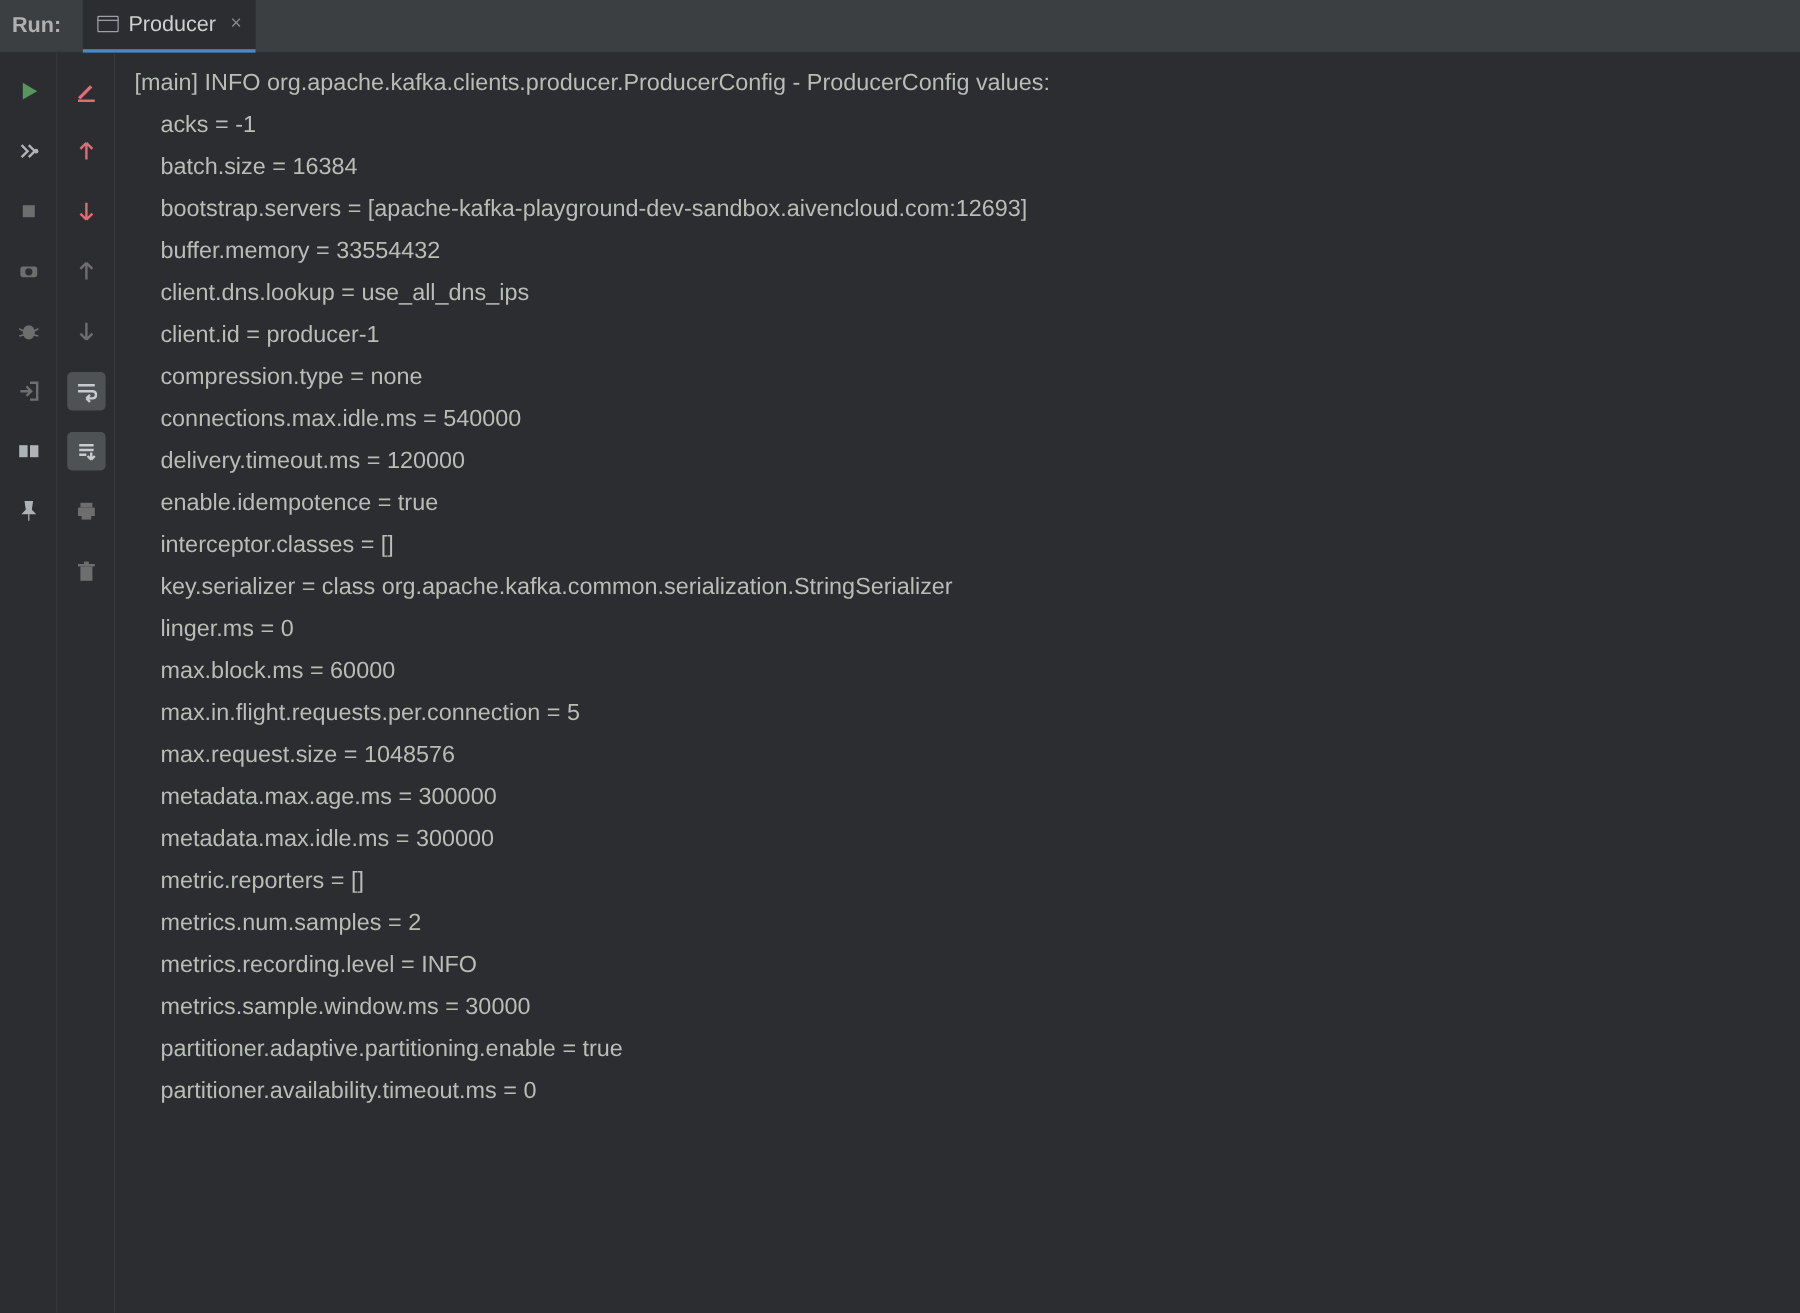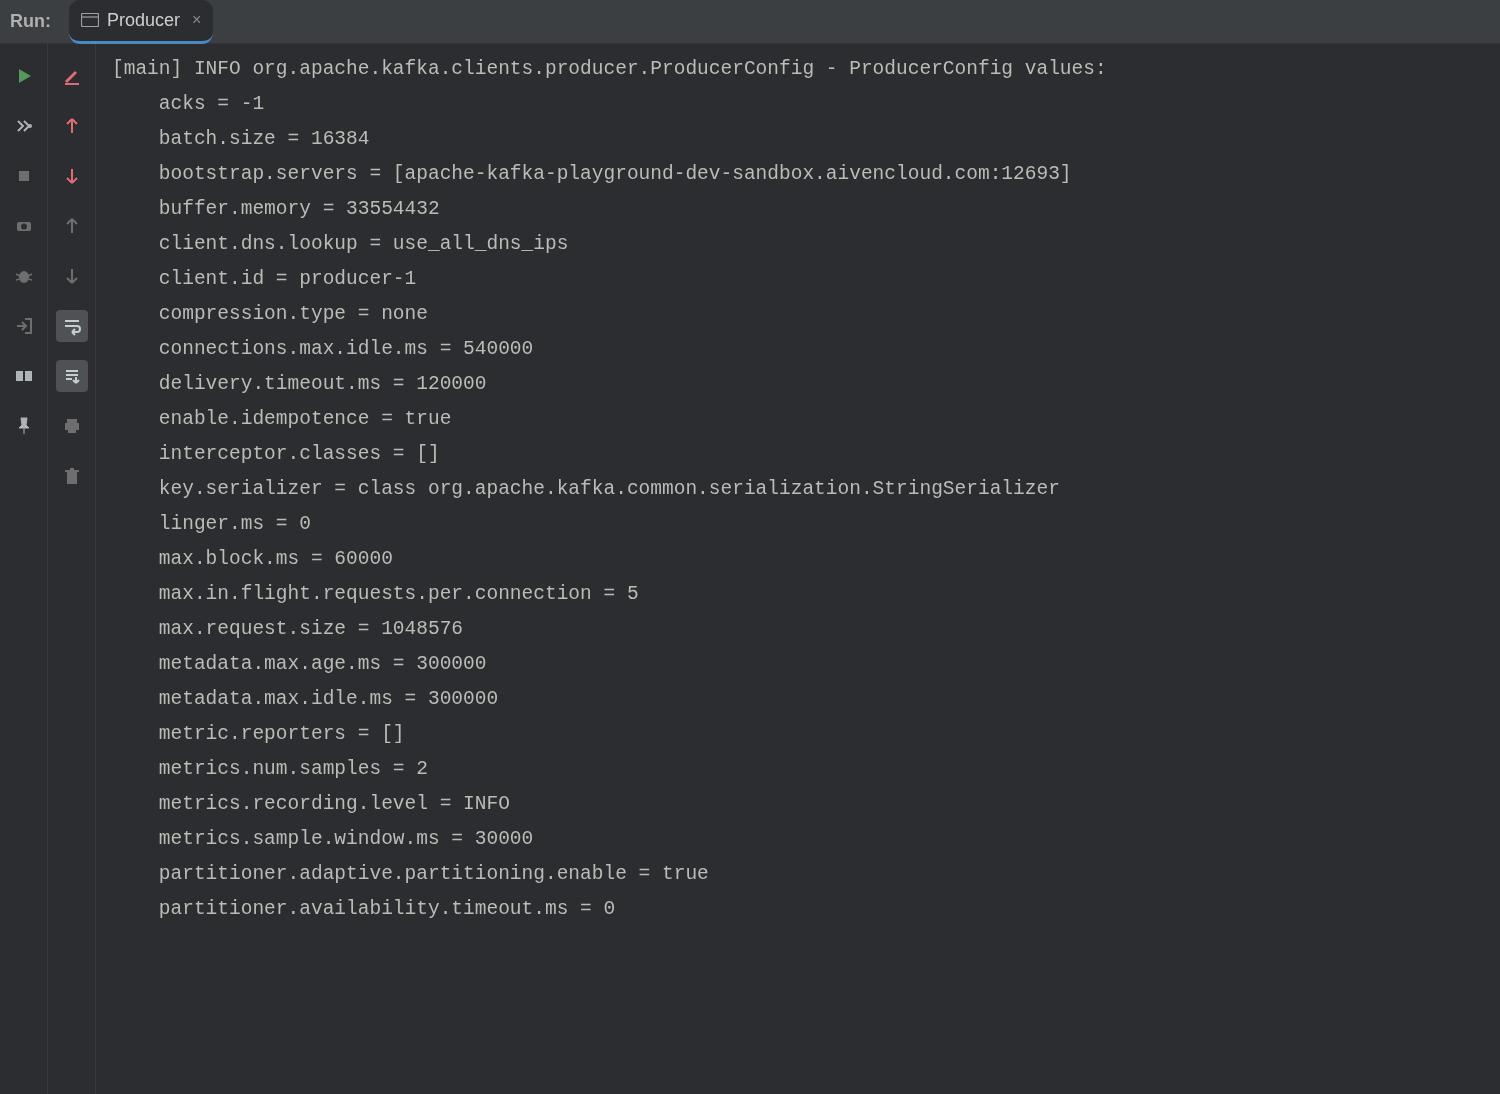--- a/index.html
+++ b/index.html
@@ -27,21 +27,20 @@
   }
   .tab {
     height: 44px;
     display: flex;
     align-items: center;
     gap: 8px;
     padding: 0 12px;
     border-bottom: 3px solid #4a88c7;
     background: #2b2d30;
     cursor: pointer;
-    border-radius: 11px;
   }
   .tab-icon {
     width: 18px; height: 14px;
     display: flex; align-items: center; justify-content: center;
   }
   .tab-label {
     color: #cfcfcf;
     font-size: 18px;
   }
   .tab-close {
@@ -74,21 +73,21 @@
   }
   .tbtn.active { background: #4e5254; }
   .tbtn svg { width: 20px; height: 20px; }
   .console {
     flex: 1;
     background: #2b2d30;
     padding: 8px 8px 8px 16px;
     overflow: hidden;
   }
   .console pre {
-    font-family: Liberation Mono, monospace;
+    font-family: Liberation Sans, sans-serif;
     font-size: 19.5px;
     line-height: 35px;
     color: #b8bdb6;
     white-space: pre;
   }
 </style>
 </head>
 <body>
 
 <div class="header">

